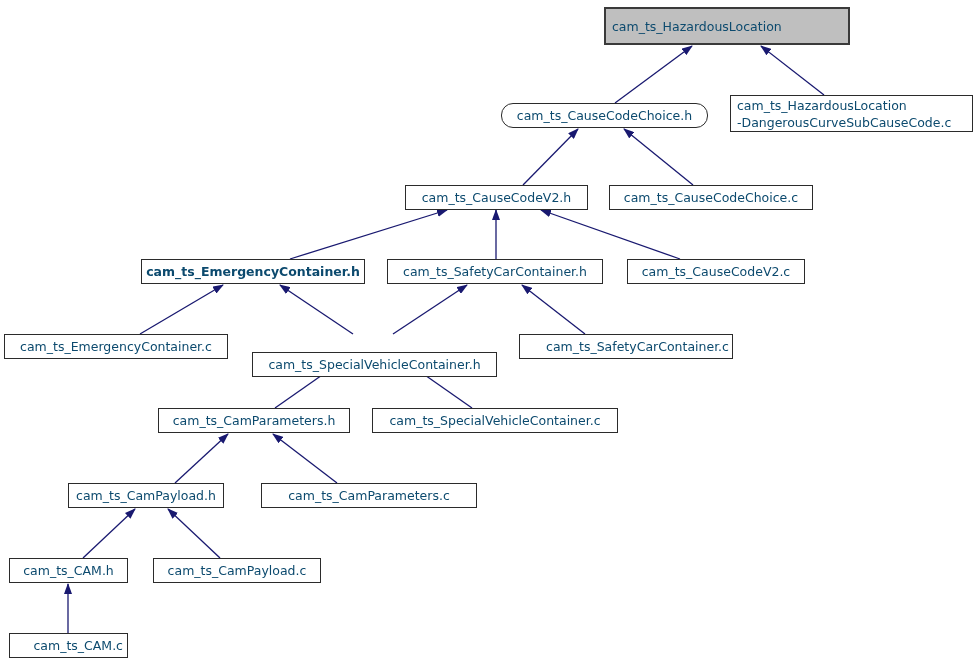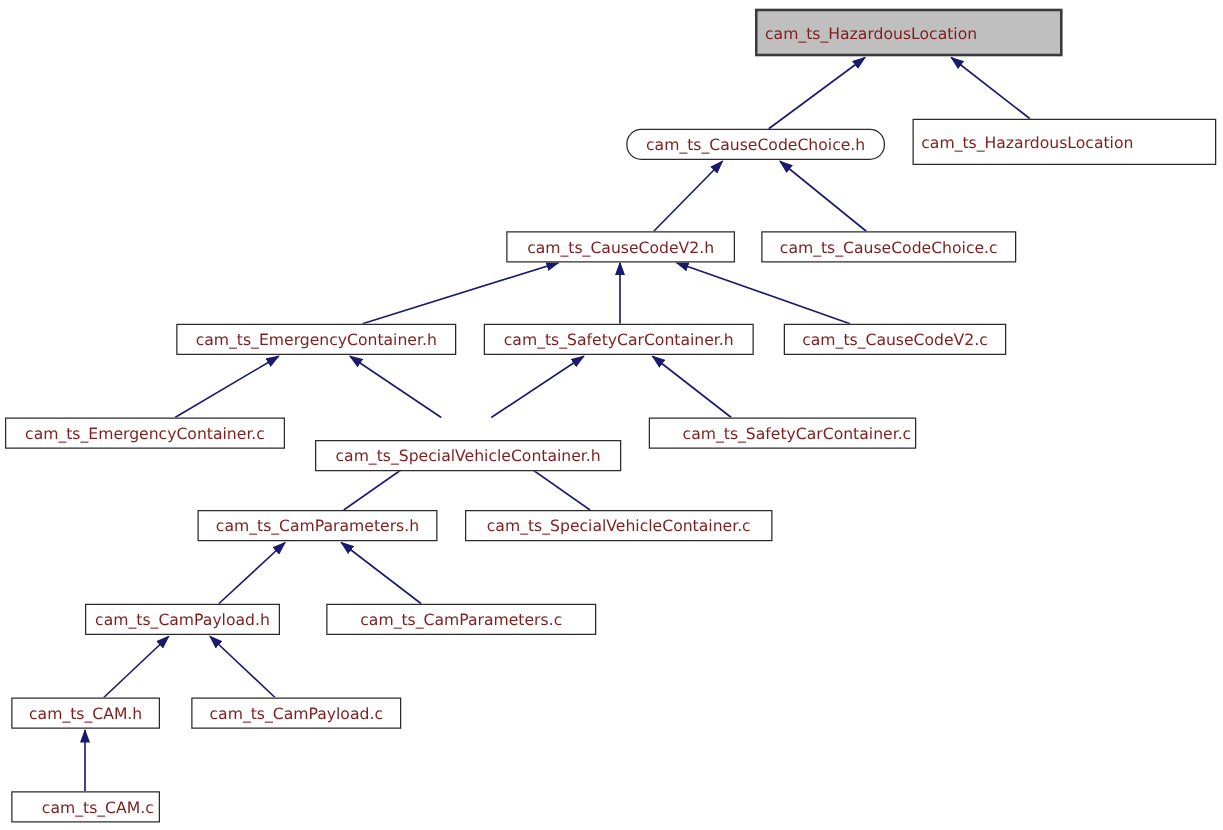--- a/index.html
+++ b/index.html
@@ -20,21 +20,21 @@
     left: 0;
     top: 0;
     width: 978px;
     height: 664px;
   }
   .node {
     position: absolute;
     box-sizing: border-box;
     background: #ffffff;
     border: 1px solid #2b2b2b;
-    color: #7f1d1d;
+    color: #0c4a6e;
     font-size: 12.5px;
     line-height: 17px;
     display: flex;
     flex-direction: column;
     justify-content: center;
     align-items: center;
     white-space: nowrap;
     cursor: pointer;
   }
   .node .line {
@@ -85,28 +85,29 @@
   </svg>
   <div id="node-layer">
       <div class="node current align-left" style="left: 604px; top: 7px; width: 246px; height: 38px;">
         <div class="line">cam_ts_HazardousLocation</div>
       </div>
       <div class="node" style="left: 501px; top: 103px; width: 207px; height: 25px; border-radius: 12px;">
         <div class="line">cam_ts_CauseCodeChoice.h</div>
       </div>
       <div class="node align-left" style="left: 730px; top: 95px; width: 243px; height: 37px;">
         <div class="line">cam_ts_HazardousLocation</div>
+        <div class="line">-DangerousCurveSubCauseCode.c</div>
       </div>
       <div class="node" style="left: 405px; top: 185px; width: 183px; height: 25px;">
         <div class="line">cam_ts_CauseCodeV2.h</div>
       </div>
       <div class="node" style="left: 609px; top: 185px; width: 204px; height: 25px;">
         <div class="line">cam_ts_CauseCodeChoice.c</div>
       </div>
-      <div class="node" style="left: 141px; top: 259px; width: 224px; height: 25px;">
+      <div class="node" style="left: 141px; top: 259px; width: 224px; height: 25px; font-weight: bold;">
         <div class="line">cam_ts_EmergencyContainer.h</div>
       </div>
       <div class="node" style="left: 387px; top: 259px; width: 216px; height: 25px;">
         <div class="line">cam_ts_SafetyCarContainer.h</div>
       </div>
       <div class="node" style="left: 627px; top: 259px; width: 178px; height: 25px;">
         <div class="line">cam_ts_CauseCodeV2.c</div>
       </div>
       <div class="node" style="left: 4px; top: 334px; width: 224px; height: 25px;">
         <div class="line">cam_ts_EmergencyContainer.c</div>

